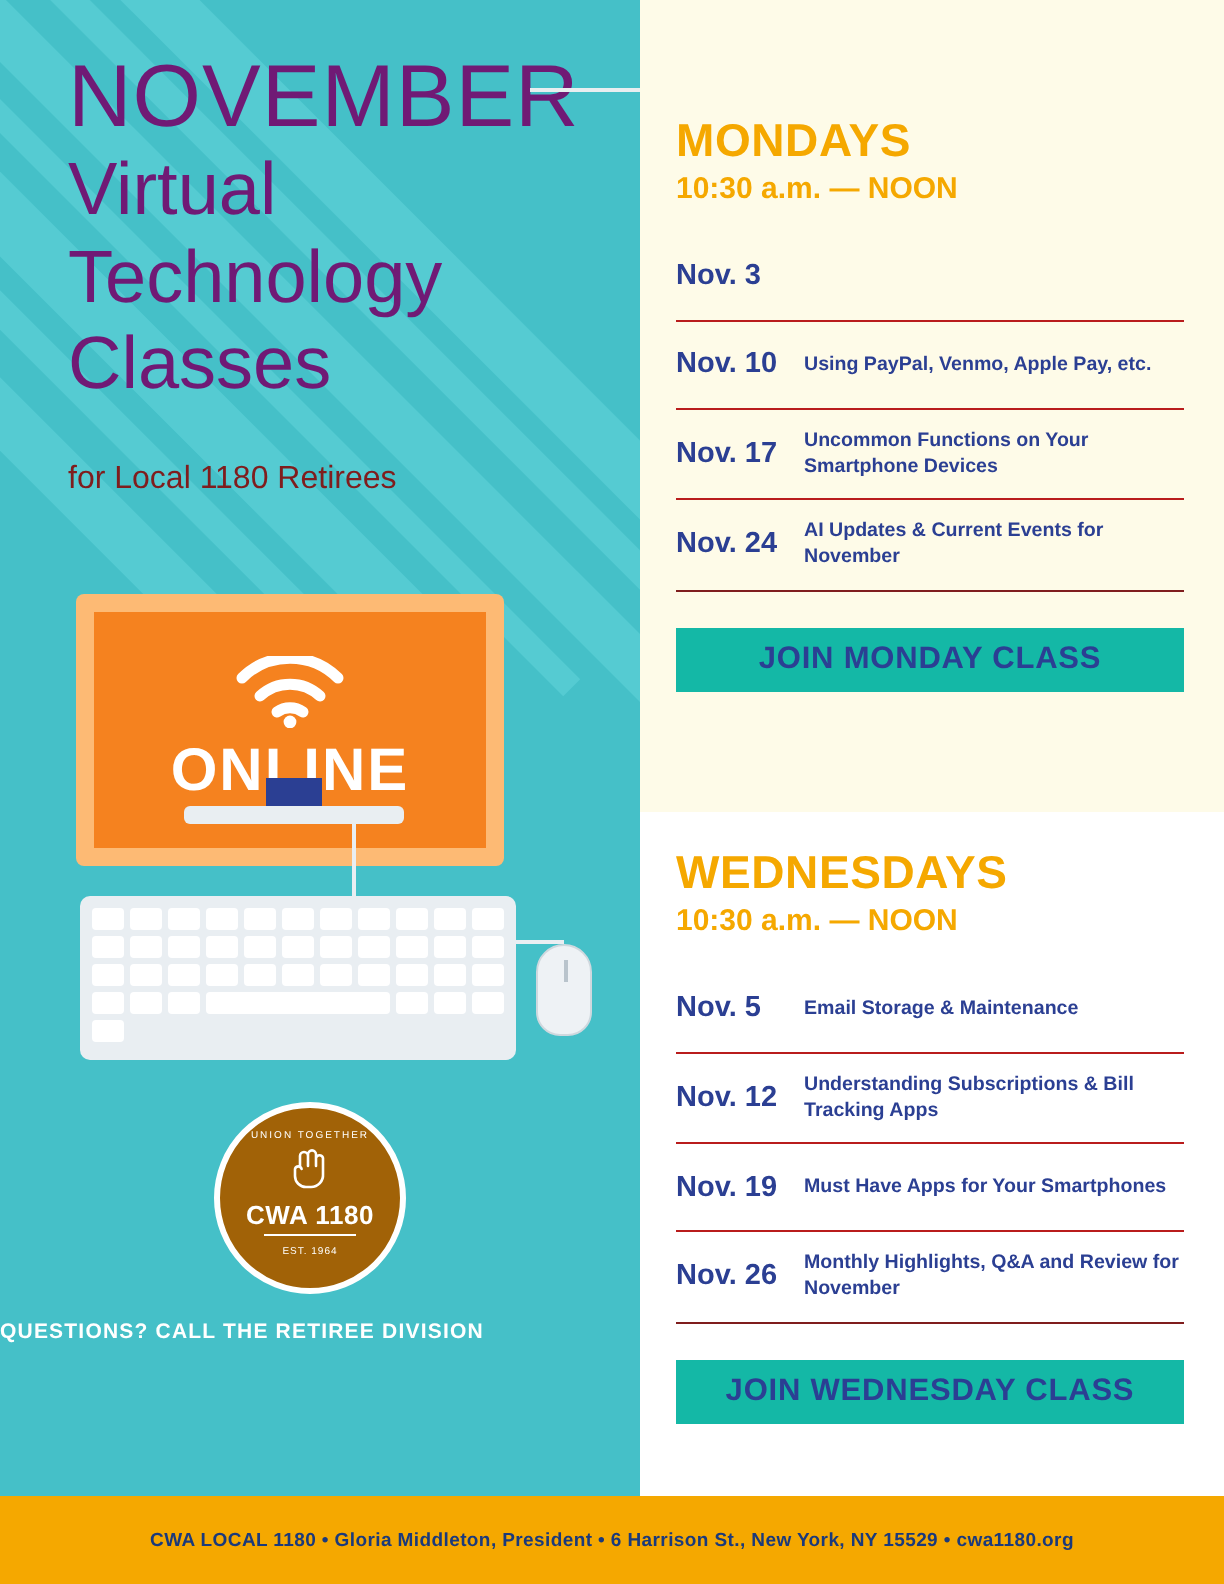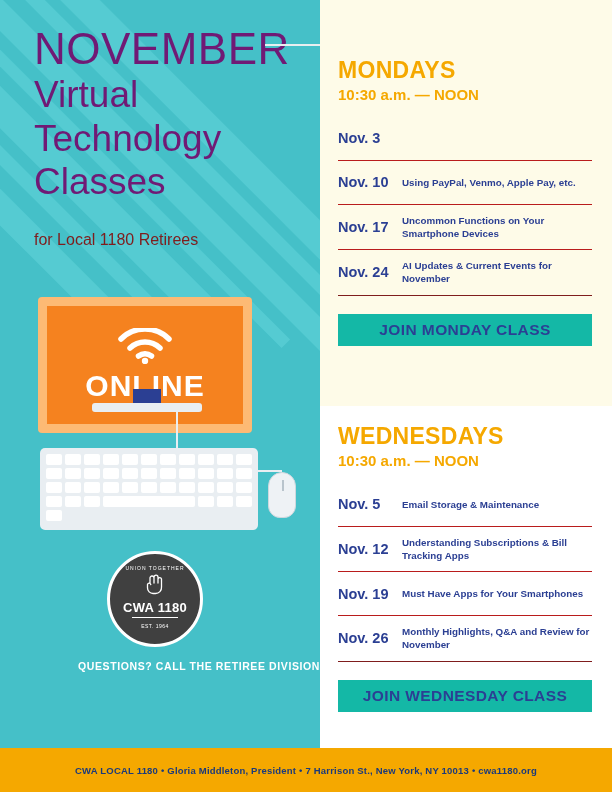--- a/index.html
+++ b/index.html
@@ -138,21 +138,21 @@
     border-bottom: 2px solid #e9eef2;
     border-bottom-left-radius: 14px;
   }
 
   
   .logo {
     position: absolute;
     left: 107px; top: 551px;
     width: 96px; height: 96px;
     border-radius: 50%;
-    background: #404040;
+    background: #a16207;
     border: 3px solid #ffffff;
     display: flex;
     flex-direction: column;
     align-items: center;
     justify-content: center;
     color: #ffffff;
   }
   .logo-arc-top {
     position: absolute;
     top: 11px;
@@ -177,21 +177,21 @@
   .logo-rule {
     width: 46px; height: 1px;
     background: #ffffff;
     margin: 2px 0;
   }
 
   .questions {
     position: absolute;
     left: 0; top: 660px;
     width: 320px;
-    text-align: right;
+    text-align: left;
     color: #ffffff;
   }
   .questions-label {
     font-size: 10.5px;
     font-weight: bold;
     letter-spacing: 0.6px;
   }
   .questions-phone {
     font-size: 33px;
     font-weight: bold;
@@ -460,16 +460,16 @@
             <div class="class-desc">Monthly Highlights, Q&amp;A and Review for November</div>
           </div>
         </div>
 
         <div class="join-btn">JOIN WEDNESDAY CLASS</div>
       </div>
     </div>
   </div>
 
   <div class="footer">
-    <div class="footer-text">CWA LOCAL 1180 • Gloria Middleton, President • 7 Harrison St., New York, NY 10013 • cwa1180.org</div>
+    <div class="footer-text">CWA LOCAL 1180 • Gloria Middleton, President • 6 Harrison St., New York, NY 15529 • cwa1180.org</div>
   </div>
 
 </div>
 
 </body></html>

